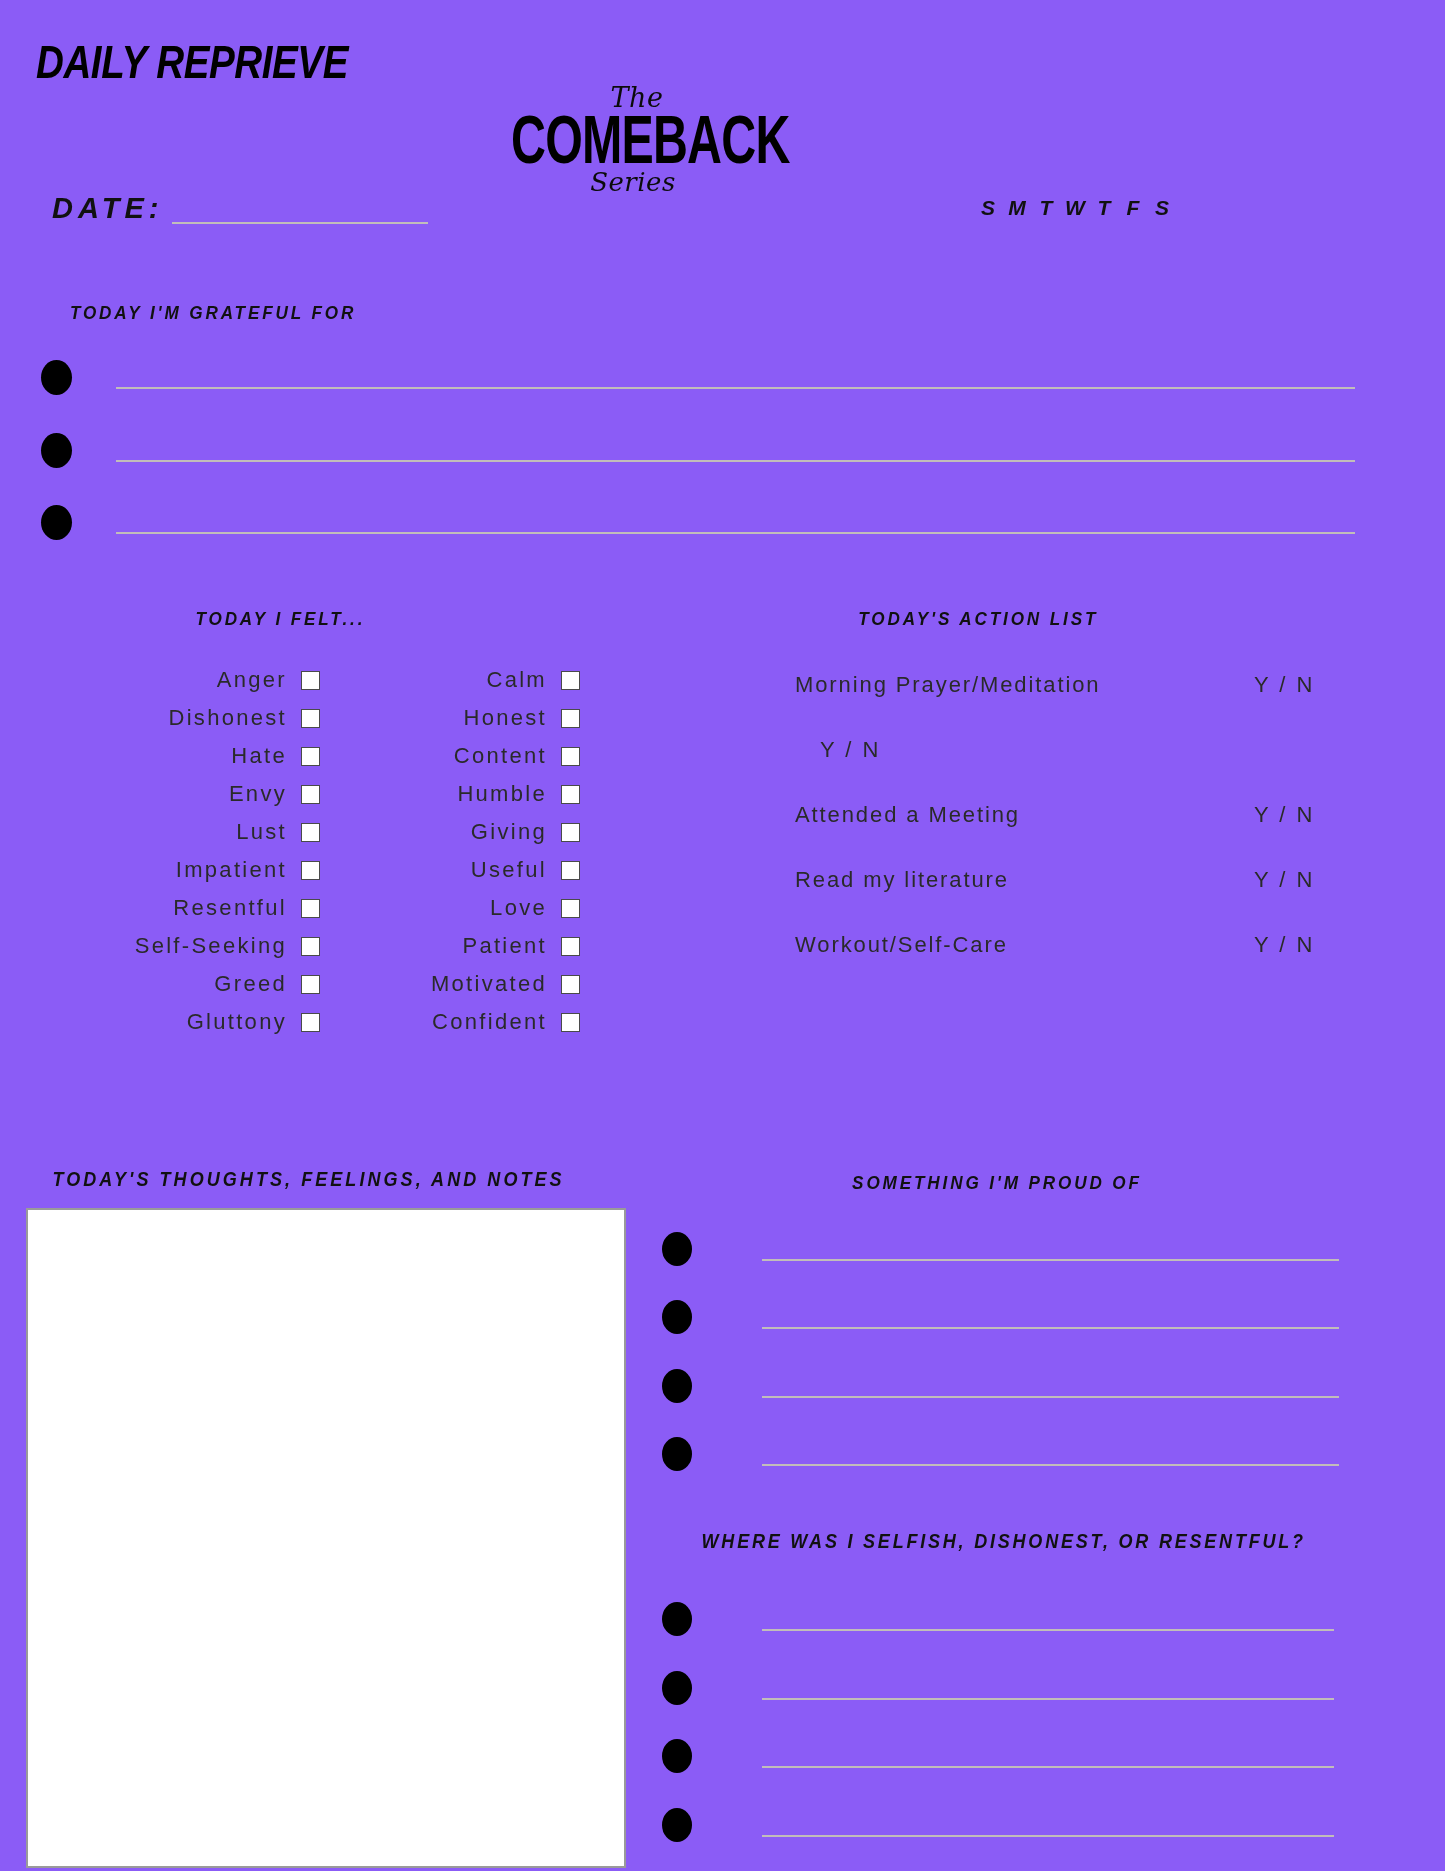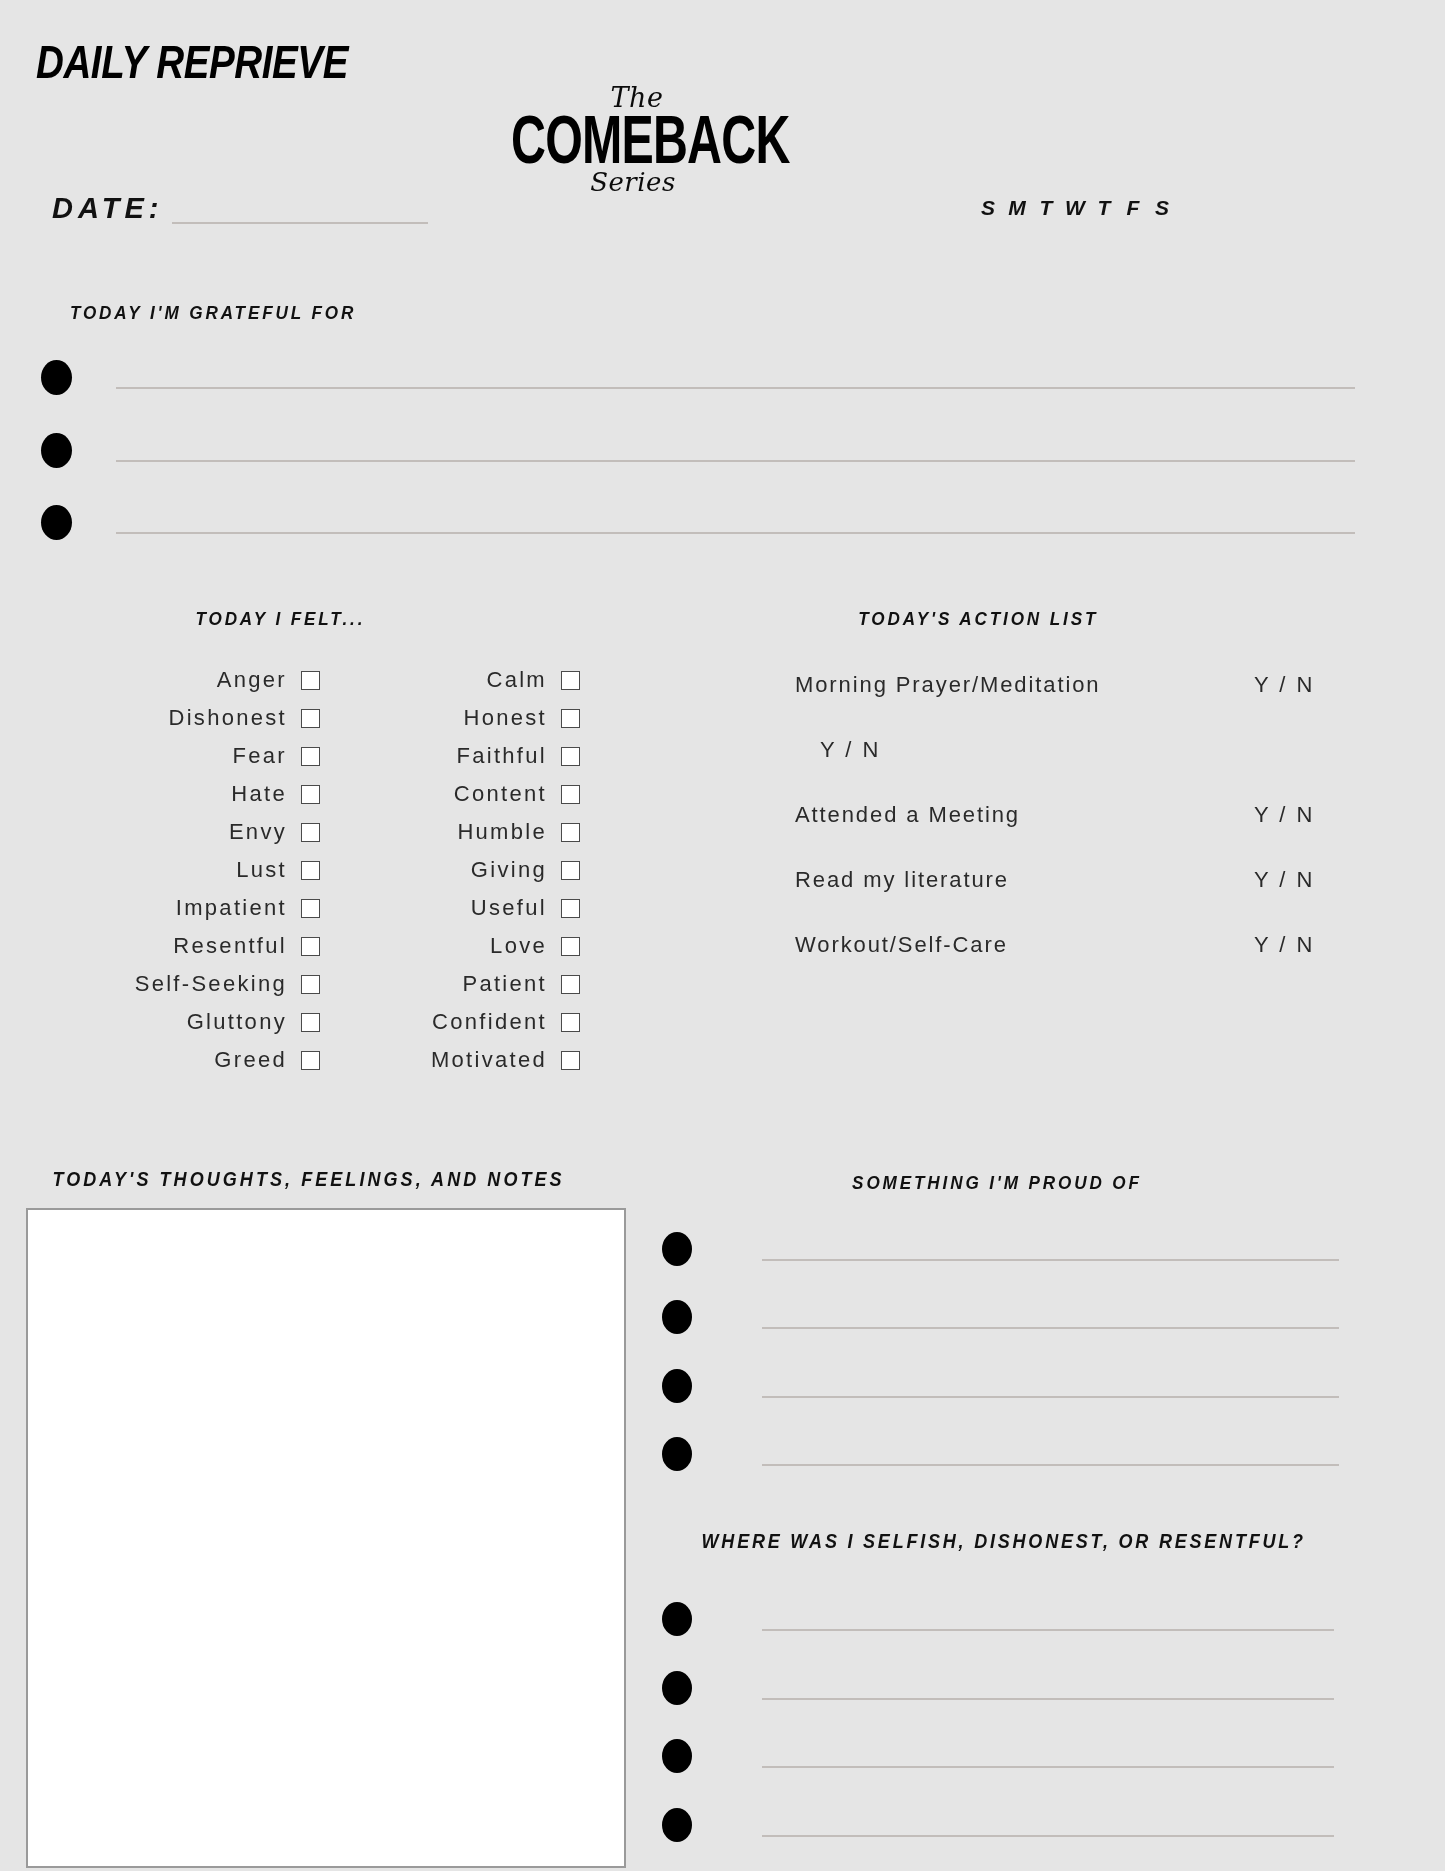--- a/index.html
+++ b/index.html
@@ -9,21 +9,21 @@
     height: 1871px;
     background: #ffffff;
     font-family: "Liberation Sans", sans-serif;
     overflow: hidden;
   }
 
   .page {
     position: relative;
     width: 1445px;
     height: 1871px;
-    background: #e5e5e5;
+    background: #8b5cf6;
   }
 
   
   .headline {
     font-family: "Liberation Sans", sans-serif;
     font-weight: bold;
     font-style: italic;
     color: #000;
     letter-spacing: -0.5px;
     transform: scaleX(0.82);
@@ -353,30 +353,20 @@
         <span class="felt-label">Dishonest</span>
         <span class="checkbox"></span>
       </div>
       <div class="felt-cell">
         <span class="felt-label">Honest</span>
         <span class="checkbox"></span>
       </div>
     </div>
     <div class="felt-row">
       <div class="felt-cell">
-        <span class="felt-label">Fear</span>
-        <span class="checkbox"></span>
-      </div>
-      <div class="felt-cell">
-        <span class="felt-label">Faithful</span>
-        <span class="checkbox"></span>
-      </div>
-    </div>
-    <div class="felt-row">
-      <div class="felt-cell">
         <span class="felt-label">Hate</span>
         <span class="checkbox"></span>
       </div>
       <div class="felt-cell">
         <span class="felt-label">Content</span>
         <span class="checkbox"></span>
       </div>
     </div>
     <div class="felt-row">
       <div class="felt-cell">
@@ -423,35 +413,35 @@
         <span class="felt-label">Self-Seeking</span>
         <span class="checkbox"></span>
       </div>
       <div class="felt-cell">
         <span class="felt-label">Patient</span>
         <span class="checkbox"></span>
       </div>
     </div>
     <div class="felt-row">
       <div class="felt-cell">
+        <span class="felt-label">Greed</span>
+        <span class="checkbox"></span>
+      </div>
+      <div class="felt-cell">
+        <span class="felt-label">Motivated</span>
+        <span class="checkbox"></span>
+      </div>
+    </div>
+    <div class="felt-row">
+      <div class="felt-cell">
         <span class="felt-label">Gluttony</span>
         <span class="checkbox"></span>
       </div>
       <div class="felt-cell">
         <span class="felt-label">Confident</span>
-        <span class="checkbox"></span>
-      </div>
-    </div>
-    <div class="felt-row">
-      <div class="felt-cell">
-        <span class="felt-label">Greed</span>
-        <span class="checkbox"></span>
-      </div>
-      <div class="felt-cell">
-        <span class="felt-label">Motivated</span>
         <span class="checkbox"></span>
       </div>
     </div>
   </div>
 
   <div class="section-head" id="action-head">TODAY'S ACTION LIST</div>
 
   <div id="action-list">
     <div class="action-row">
       <span class="action-label">Morning Prayer/Meditation</span>

